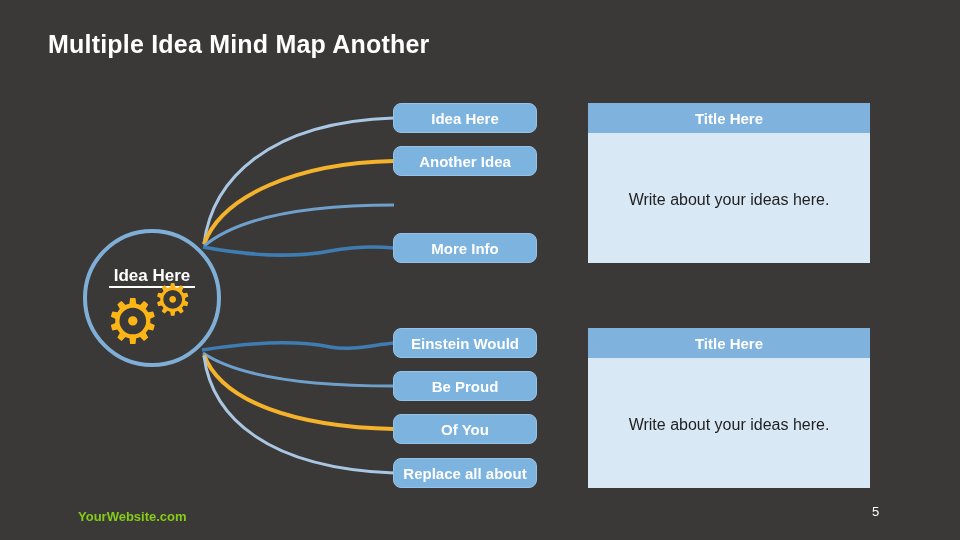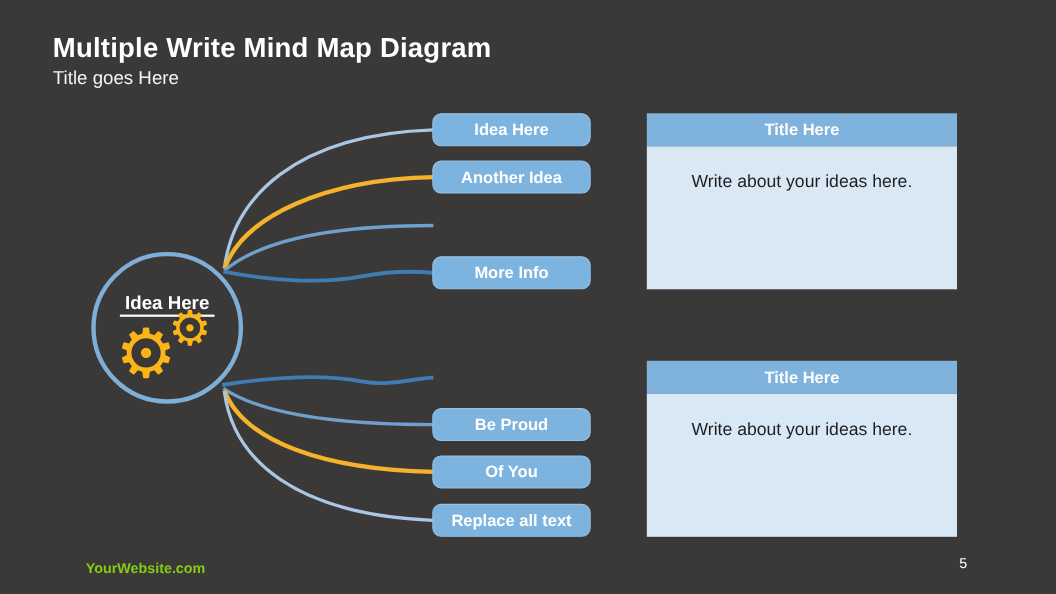--- a/index.html
+++ b/index.html
@@ -74,43 +74,42 @@
   .panel-header {
     height: 30px;
     background: #7FB2DC;
     display: flex; align-items: center; justify-content: center;
     font-size: 15px; font-weight: bold; color: #FFFFFF;
   }
   .panel-body {
     height: 130px;
     background: #D9E8F5;
     box-sizing: border-box;
-    padding-top: 24px;
+    padding-top: 58px;
     text-align: center;
     font-size: 16px; color: #1F1F1F;
   }
   .footer-site {
     position: absolute; left: 65px; top: 509px;
     font-size: 13px; font-weight: 600; color: #84cc16;
     z-index: 3;
     margin-left: 13px;
   }
   .page-number {
     position: absolute; left: 872px; top: 504px;
     font-size: 13px; color: #FFFFFF;
     z-index: 3;
   }
 </style>
 </head>
 <body>
 
 <div class="slide">
 
-  <h1 class="title">Multiple Write Mind Map Diagram</h1>
-  <h2 class="subtitle">Title goes Here</h2>
+  <h1 class="title">Multiple Idea Mind Map Another</h1>
 
   <svg class="curves" viewBox="0 0 960 540" fill="none">
     <path d="M 204 244 C 212 180 268 122 394 118" stroke="#A9C6E2" stroke-width="3"></path>
     <path d="M 204 244 C 222 196 296 163 394 161" stroke="#F4B32B" stroke-width="4"></path>
     <path d="M 204 246 C 240 216 310 205 394 205" stroke="#6FA0CB" stroke-width="3"></path>
     <path d="M 203 247 C 240 254 290 259 330 251 C 352 247 372 246 394 248" stroke="#3E7CB1" stroke-width="3.5"></path>
     <path d="M 202 350 C 240 344 290 339 330 347 C 352 351 372 345 394 343" stroke="#3E7CB1" stroke-width="3.5"></path>
     <path d="M 203 353 C 240 378 310 386 394 386" stroke="#6FA0CB" stroke-width="3"></path>
     <path d="M 204 355 C 222 402 296 427 394 429" stroke="#F4B32B" stroke-width="4"></path>
     <path d="M 204 356 C 212 418 268 468 394 473" stroke="#A9C6E2" stroke-width="3"></path>
@@ -120,23 +119,24 @@
     <div class="center-label">
       <span>Idea Here</span>
     </div>
     <span class="gear gear-large">⚙</span>
     <span class="gear gear-small">⚙</span>
   </div>
 
   <div class="branch" style="top:103px">Idea Here</div>
   <div class="branch" style="top:146px">Another Idea</div>
   <div class="branch" style="top:233px">More Info</div>
+  <div class="branch" style="top:328px">Einstein Would</div>
   <div class="branch" style="top:371px">Be Proud</div>
   <div class="branch" style="top:414px">Of You</div>
-  <div class="branch" style="top:458px">Replace all text</div>
+  <div class="branch" style="top:458px">Replace all about</div>
 
   <div class="panel" style="top:103px">
     <div class="panel-header">Title Here</div>
     <div class="panel-body">Write about your ideas here.</div>
   </div>
 
   <div class="panel" style="top:328px">
     <div class="panel-header">Title Here</div>
     <div class="panel-body">Write about your ideas here.</div>
   </div>

